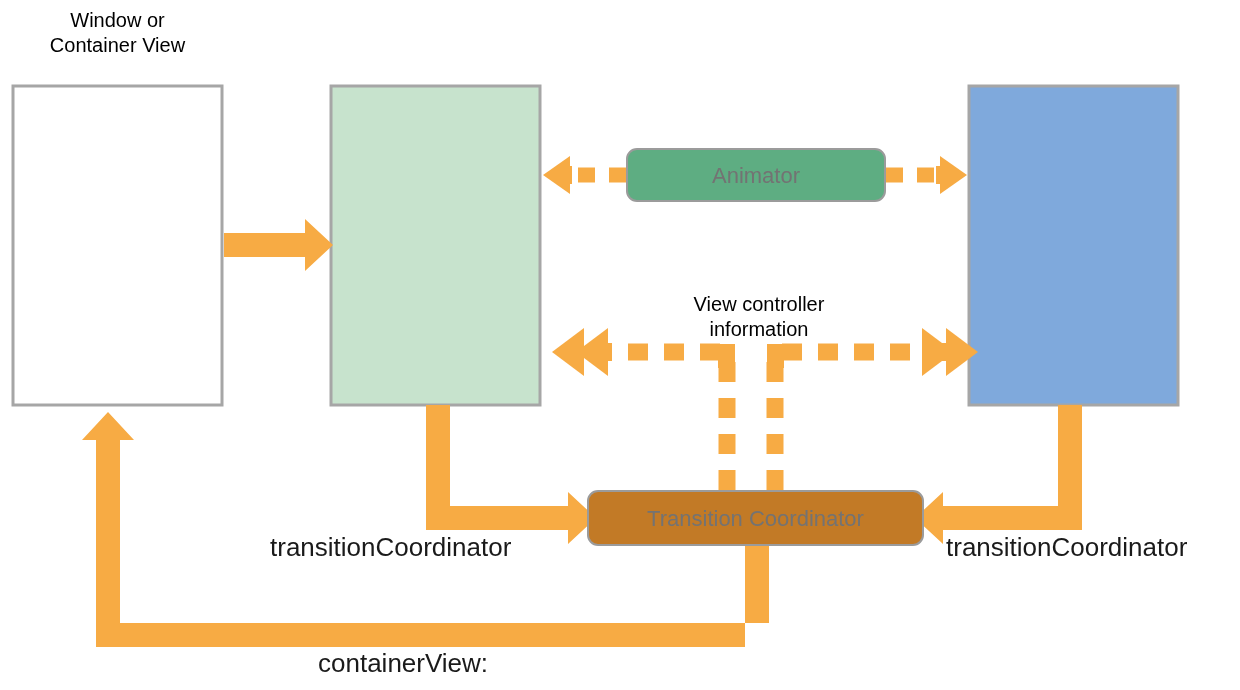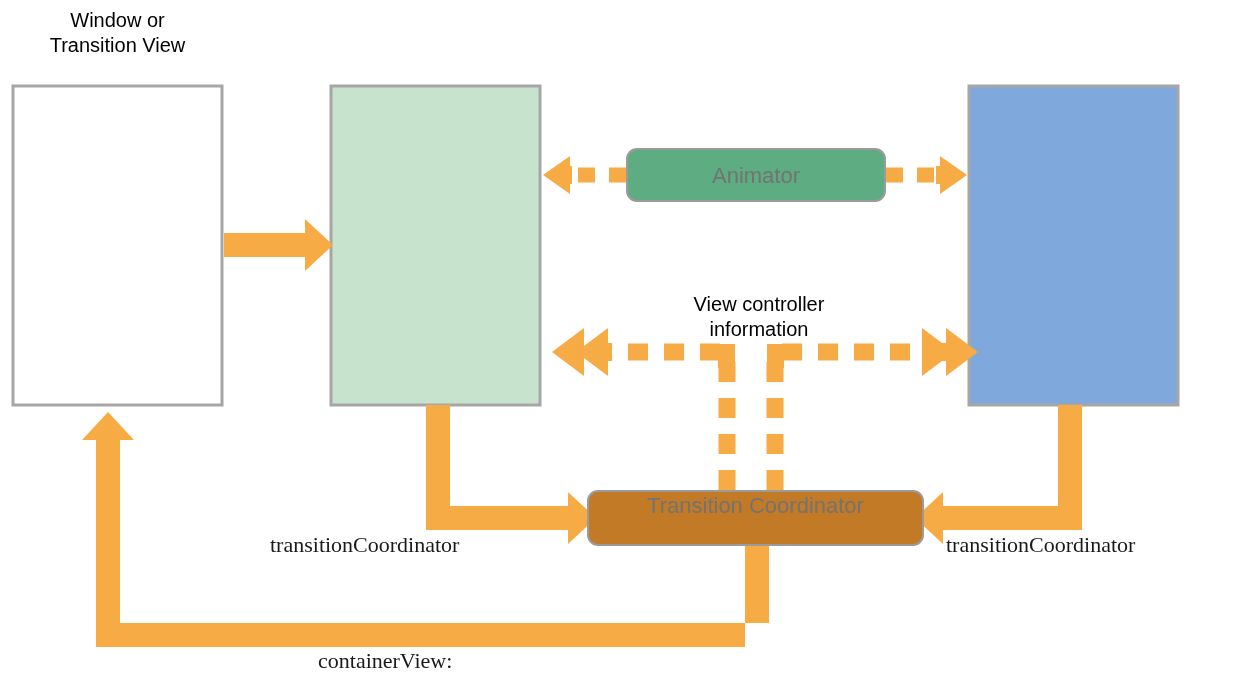--- a/index.html
+++ b/index.html
@@ -26,22 +26,22 @@
     position: absolute;
     font-family: "Liberation Sans", sans-serif;
     font-size: 20px;
     color: #000000;
     line-height: 25px;
     text-align: center;
     white-space: pre-line;
   }
   .edge-label {
     position: absolute;
-    font-family: Liberation Serif, serif;
-    font-size: 22px;
+    font-family: Liberation Sans, sans-serif;
+    font-size: 26px;
     color: #1a1a1a;
     white-space: nowrap;
   }
   .mid-label {
     position: absolute;
     font-family: "Liberation Sans", sans-serif;
     font-size: 20px;
     color: #000000;
     line-height: 25px;
     text-align: center;
@@ -132,25 +132,25 @@
       <rect x="627" y="149" width="258" height="52" rx="10" ry="10" fill="#5EAD82" stroke="#9B9B9B" stroke-width="2"></rect>
     </g>
 
     <g>
       <rect x="588" y="491" width="335" height="54" rx="10" ry="10" fill="#C27A26" stroke="#9B9B9B" stroke-width="2"></rect>
     </g>
 
   </svg>
 
   <div class="title-text" style="left:13px; top:8px; width:209px;">Window or
-Transition View</div>
+Container View</div>
 
   <div class="rounded-node-text" style="left:627px; top:163px; width:258px;">Animator</div>
 
-  <div class="rounded-node-text" style="left:588px; top:493px; width:335px;">Transition Coordinator</div>
+  <div class="rounded-node-text" style="left:588px; top:506px; width:335px;">Transition Coordinator</div>
 
   <div class="mid-label" style="left:664px; top:292px; width:190px;">View controller
 information</div>
 
   <div class="edge-label" style="left:270px; top:532px;">transitionCoordinator</div>
 
   <div class="edge-label" style="left:946px; top:532px;">transitionCoordinator</div>
 
   <div class="edge-label" style="left:318px; top:648px;">containerView:</div>
 

